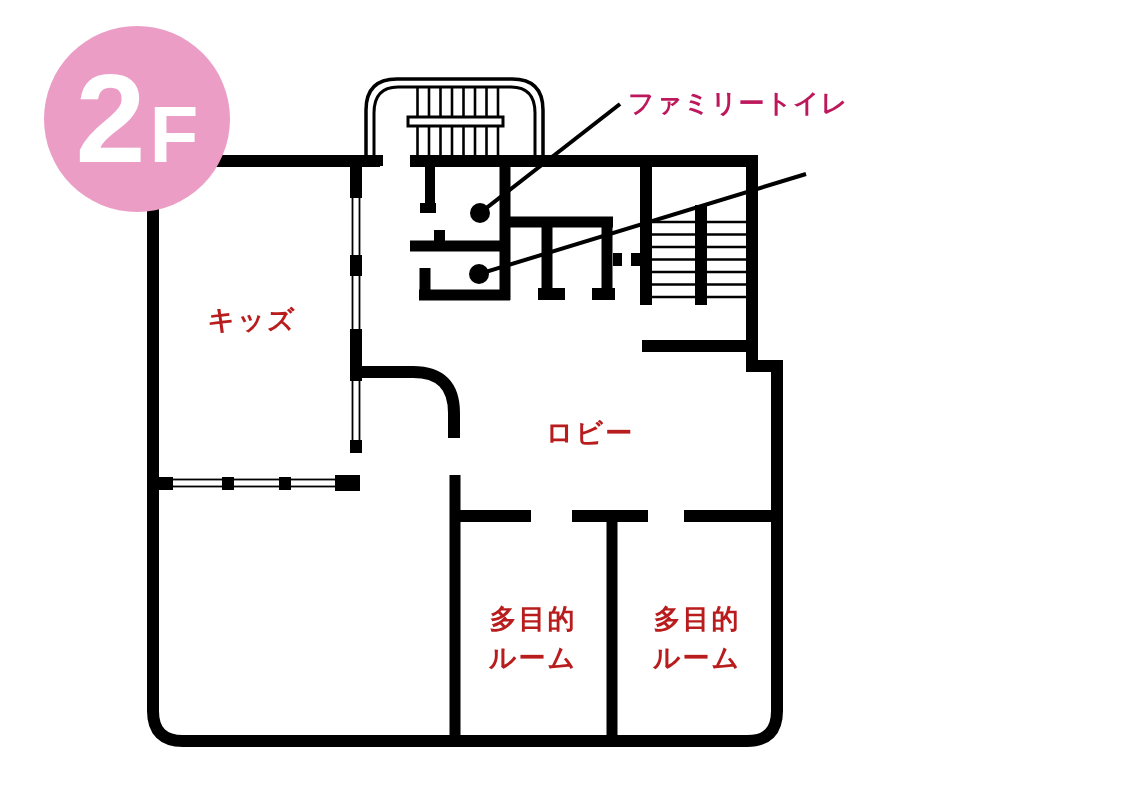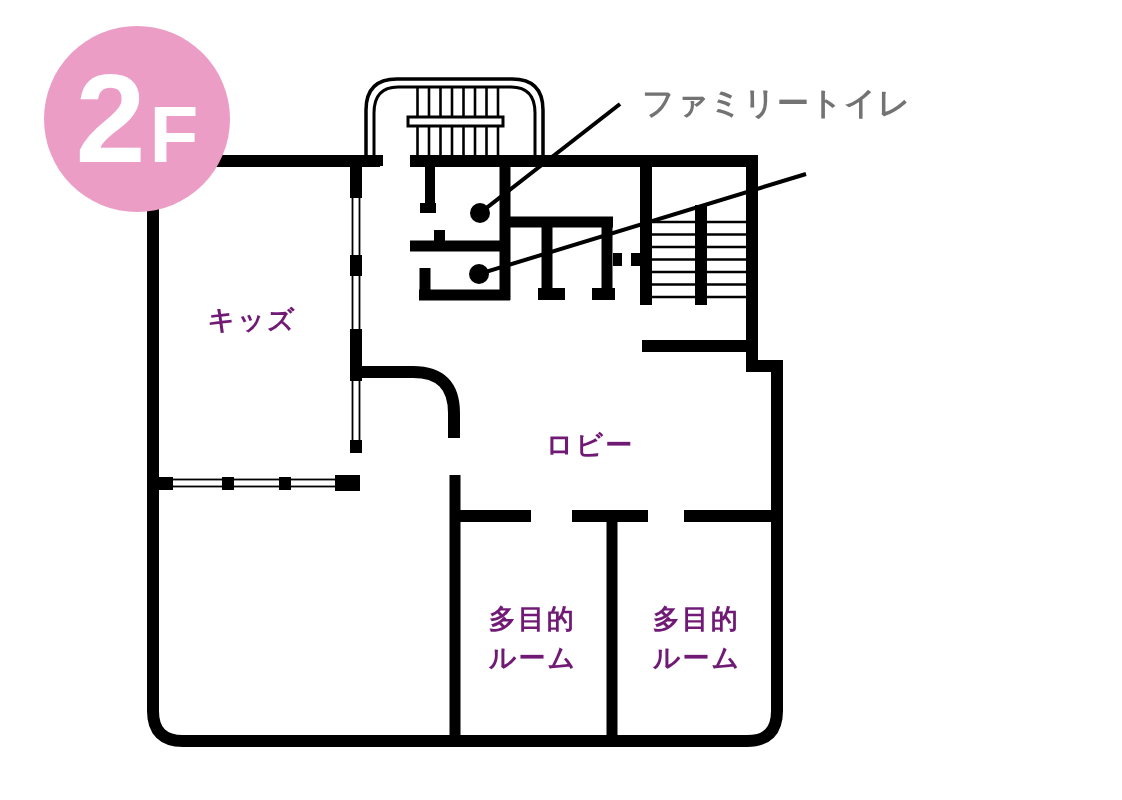--- a/index.html
+++ b/index.html
@@ -3,26 +3,26 @@
 <meta charset="utf-8">
 <style>
   html,body{margin:0;padding:0;background:#fff;}
   #stage{
     position:relative;width:1122px;height:800px;background:#ffffff;overflow:hidden;
     font-family:"Liberation Sans","DejaVu Sans",sans-serif;
   }
   #plan-svg{position:absolute;left:0;top:0;}
   .room-label{
     position:absolute;transform:translate(-50%,-50%);
-    font-weight:bold;font-size:27px;line-height:39px;
-    color:#701a75;letter-spacing:2px;white-space:nowrap;
+    text-align:center;font-weight:bold;font-size:27px;line-height:39px;
+    color:#b91c1c;letter-spacing:2px;white-space:nowrap;
   }
   .callout-label{
-    position:absolute;font-weight:bold;font-size:32px;line-height:28px;
-    color:#737373;white-space:nowrap;letter-spacing:1px;margin-left:14px;
+    position:absolute;font-weight:bold;font-size:26px;line-height:28px;
+    color:#be185d;white-space:nowrap;letter-spacing:1px;
   }
   #floor-badge{
     position:absolute;left:44px;top:26px;width:186px;height:186px;border-radius:50%;
     background:#eb9dc5;display:flex;align-items:baseline;justify-content:center;
     color:#fff;font-weight:bold;
   }
   #floor-badge .num{font-size:126px;line-height:186px;}
   #floor-badge .suf{font-size:80px;line-height:186px;margin-left:4px;}
 </style>
 </head>
@@ -122,21 +122,21 @@
 
   <div id="floor-badge">
     <span class="num">2</span>
     <span class="suf">F</span>
   </div>
 
   <div class="room-label" style="left:252px;top:320px;">
     <div>キッズ</div>
   </div>
 
-  <div class="room-label" style="left:590px;top:433px;margin-top:12px;">
+  <div class="room-label" style="left:590px;top:433px;">
     <div>ロビー</div>
   </div>
 
   <div class="room-label" style="left:305px;top:610px;">
   </div>
 
   <div class="room-label" style="left:533px;top:639px;">
     <div>多目的</div>
     <div>ルーム</div>
   </div>

